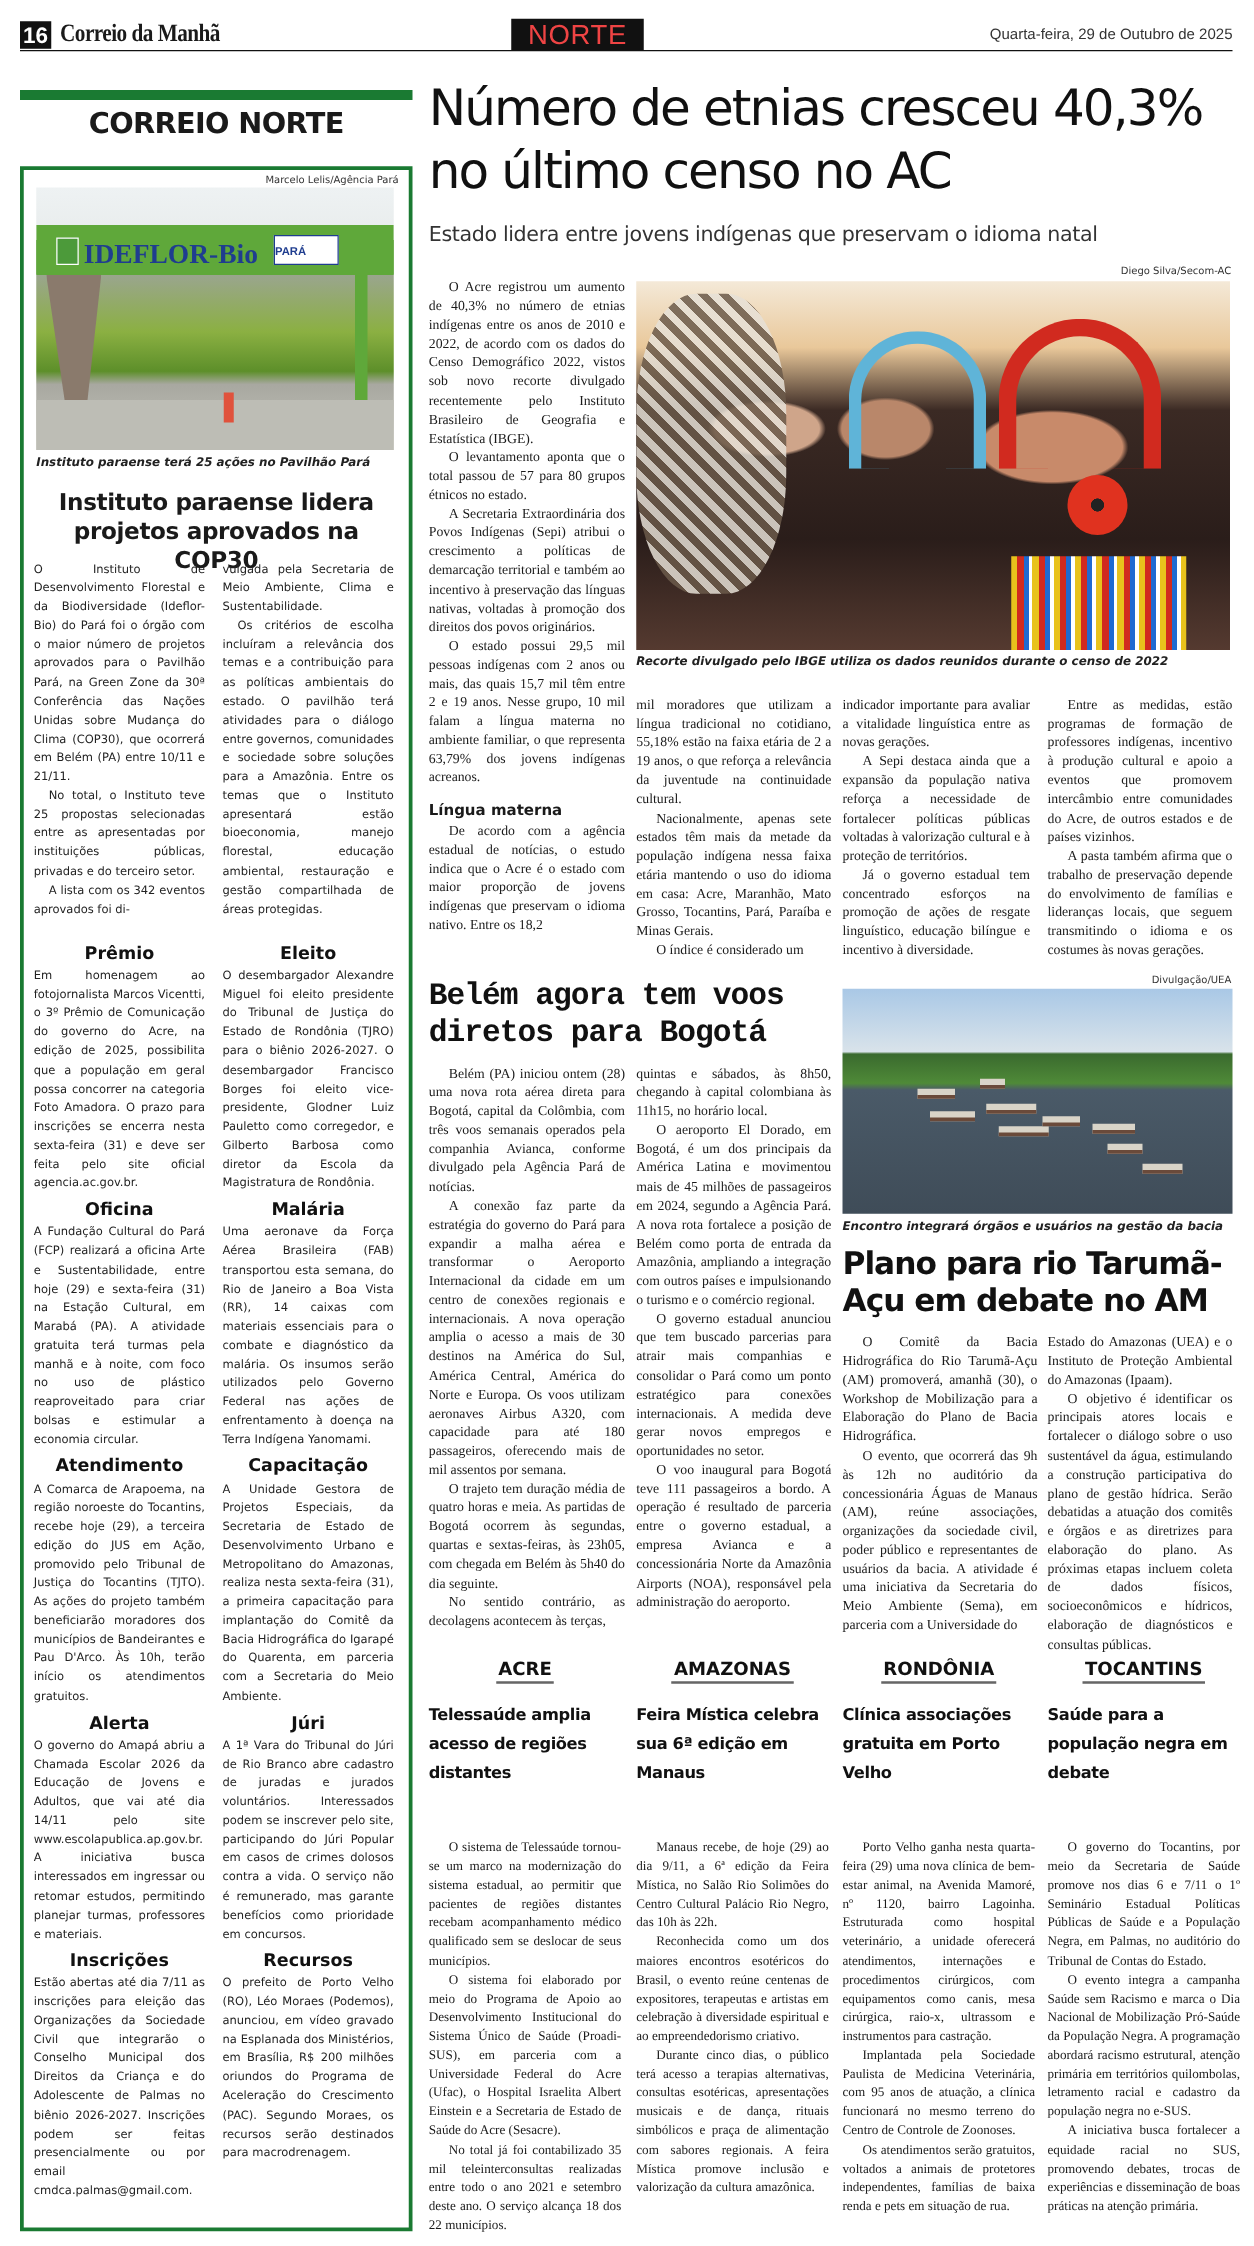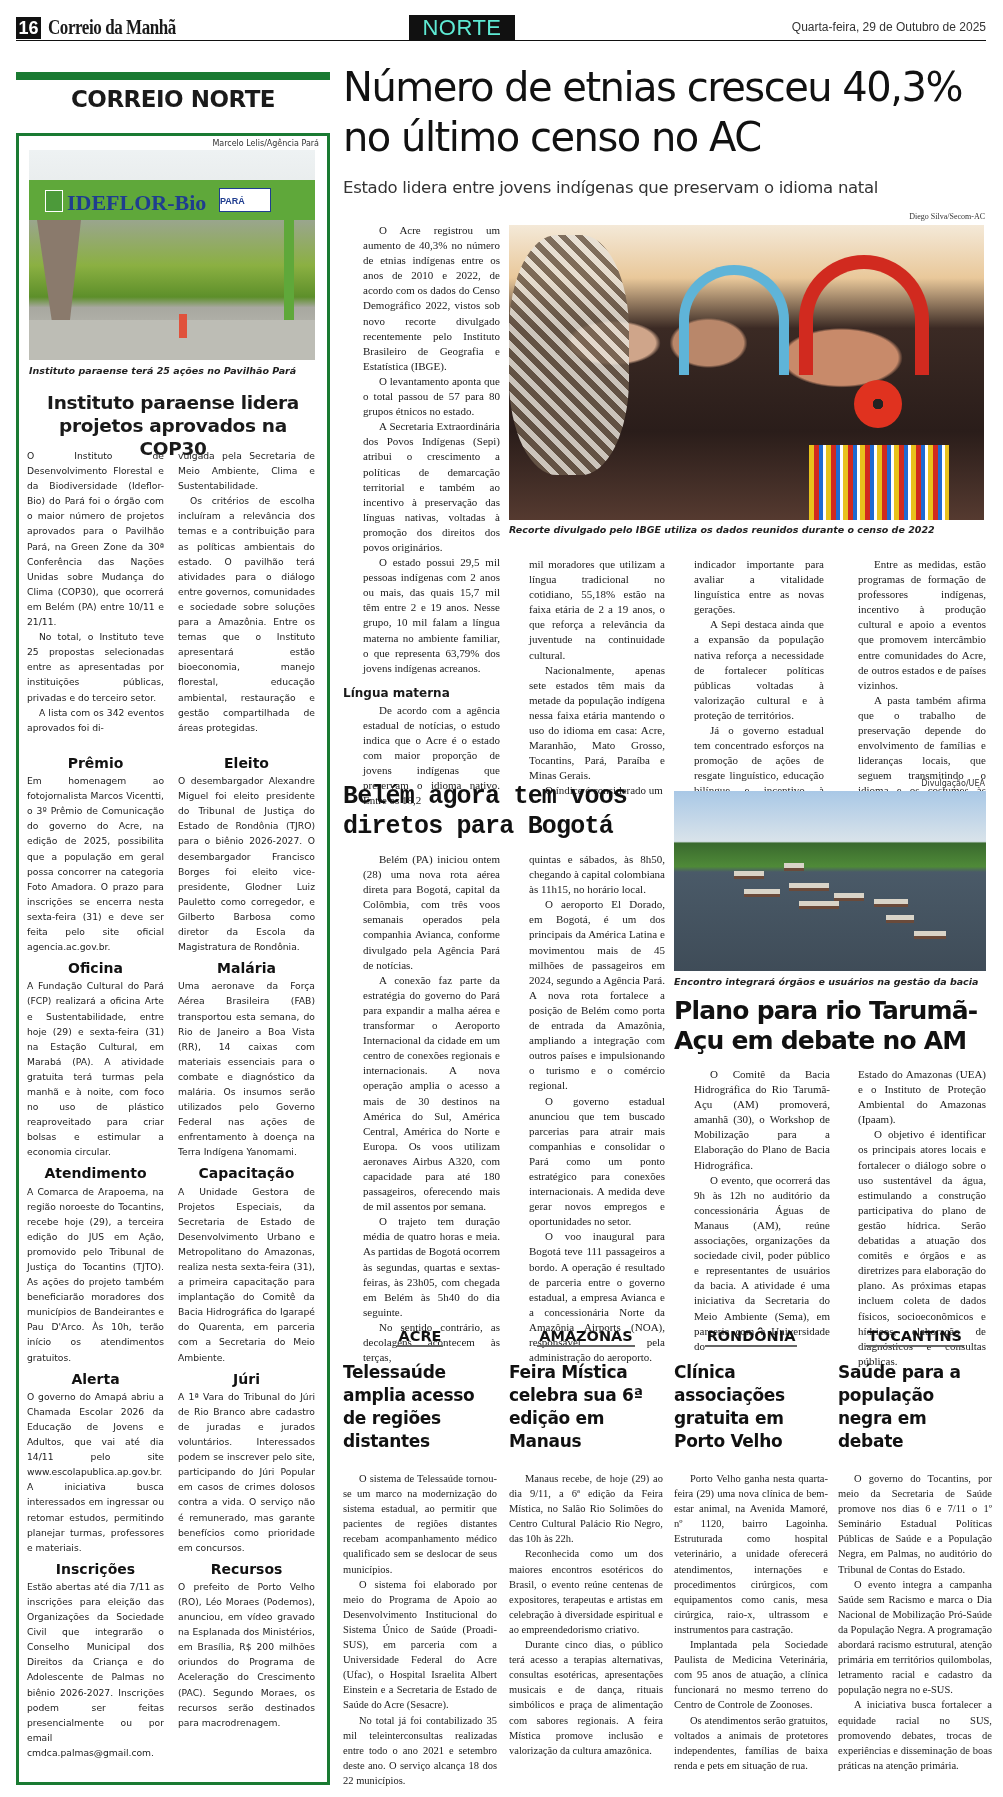--- a/index.html
+++ b/index.html
@@ -3,21 +3,21 @@
 <meta charset="utf-8">
 <style>
   * { box-sizing: border-box; margin: 0; padding: 0; }
   html, body { width: 1003px; height: 1797px; background: #fff; overflow: hidden; }
   body { position: relative; font-family: "Liberation Serif", serif; color: #1a1a1a; }
 
   
   .masthead { position: absolute; left: 16px; top: 16px; width: 970px; height: 25px; border-bottom: 1.5px solid #111; }
   .page-num { position: absolute; left: 0; top: 1px; width: 25px; height: 22px; background: #111; color: #fff; font-family: "Liberation Sans", sans-serif; font-weight: bold; font-size: 18px; line-height: 22px; text-align: center; }
   .paper-name { position: absolute; left: 32px; top: 0px; font-family: "Liberation Serif", serif; font-size: 20px; font-weight: bold; letter-spacing: -0.5px; transform: scaleX(0.85); transform-origin: left; }
-  .section-label { position: absolute; left: 393px; top: -1px; width: 106px; height: 25px; background: #111; color: #5eead4; font-family: "Liberation Sans", sans-serif; font-size: 22px; line-height: 25px; text-align: center; letter-spacing: 0.5px; }
+  .section-label { position: absolute; left: 393px; top: -1px; width: 106px; height: 25px; background: #111; color: #ef4444; font-family: "Liberation Sans", sans-serif; font-size: 22px; line-height: 25px; text-align: center; letter-spacing: 0.5px; }
   .date { position: absolute; right: 0; top: 4px; font-family: "Liberation Sans", sans-serif; font-size: 12px; color: #333; margin-left: 13px; }
 
   
   .left-bar { position: absolute; left: 16px; top: 72px; width: 314px; height: 8px; background: #1a7a32; }
   .left-title { position: absolute; left: 16px; top: 86px; width: 314px; text-align: center; font-family: "DejaVu Sans", sans-serif; font-weight: bold; font-size: 23px; letter-spacing: -0.5px; }
   .left-box { position: absolute; left: 16px; top: 133px; width: 314px; height: 1652px; border: 3px solid #1a7a32; }
   .credit { font-family: "DejaVu Sans", sans-serif; font-size: 8px; color: #333; text-align: right; }
   .left-box .credit { position: absolute; right: 8px; top: 3px; }
   .photo-ideflor { position: absolute; left: 10px; top: 14px; width: 286px; height: 210px; overflow: hidden; background: linear-gradient(180deg,#eef2f3 0%, #e8ecec 20%, #6aa34b 20%, #6aa34b 33%, #9aa58f 33%, #8bb042 55%, #5d8f2a 70%, #a8a8a0 75%, #c4c4bc 100%); }
   .photo-ideflor .sign { position: absolute; left: 0; top: 30px; width: 100%; height: 40px; background: #5fa83a; }
@@ -41,34 +41,34 @@
   .lcol-a { left: 8px; top: 312px; }
   .lcol-b { left: 159px; top: 312px; }
   .lcol-c { left: 8px; top: 620px; }
   .lcol-d { left: 159px; top: 620px; }
 
   
   .main-headline { position: absolute; left: 343px; top: 62px; width: 650px; font-family: "DejaVu Sans", sans-serif; font-size: 40px; line-height: 50px; letter-spacing: -1.5px; color: #111; font-weight: 500; }
   .main-sub { position: absolute; left: 343px; top: 178px; font-family: "DejaVu Sans", sans-serif; font-size: 16.5px; color: #333; letter-spacing: -0.3px; }
 
   .body-col { position: absolute; font-family: "Liberation Serif", serif; font-size: 11px; line-height: 15.1px; text-align: justify; color: #1a1a1a; }
-  .body-col p { text-indent: 16px; margin-left: 20px; }
+  .body-col p { text-indent: 16px; }
   .body-col h5 { font-family: "DejaVu Sans", sans-serif; font-size: 12px; font-weight: bold; margin: 10px 0 2px; }
 
   .photo-indig { position: absolute; left: 509px; top: 225px; width: 475px; height: 295px; overflow: hidden;
     background: radial-gradient(ellipse at 70% 45%, #c88a6a 0 12%, transparent 13%),
                 radial-gradient(ellipse at 42% 40%, #b9876a 0 9%, transparent 10%),
                 radial-gradient(ellipse at 22% 40%, #cfa58a 0 8%, transparent 9%),
                 linear-gradient(180deg, #f4e9d8 0%, #e9c89a 18%, #3b2a24 35%, #2a1d1a 70%, #553a30 100%); }
   .photo-indig .crown { position: absolute; left: 290px; top: 30px; width: 130px; height: 120px; border: 14px solid #d12a1f; border-bottom: none; border-radius: 65px 65px 0 0; }
   .photo-indig .crown2 { position: absolute; left: 170px; top: 40px; width: 110px; height: 110px; border: 10px solid #5fb4d8; border-bottom: none; border-radius: 55px 55px 0 0; }
   .photo-indig .feathers { position: absolute; left: 0; top: 10px; width: 120px; height: 240px; background: repeating-linear-gradient(45deg, #6b5a4a 0 6px, #e6e0d6 6px 12px); opacity: 0.85; border-radius: 40%; }
   .photo-indig .flower { position: absolute; left: 345px; top: 155px; width: 48px; height: 48px; border-radius: 50%; background: radial-gradient(circle, #222 0 15%, #e0321f 16% 100%); }
   .photo-indig .beads { position: absolute; left: 300px; top: 220px; width: 140px; height: 75px; background: repeating-linear-gradient(90deg, #e8c21c 0 5px, #d12a1f 5px 10px, #1f6ad1 10px 14px, #fff 14px 17px); }
-  .cred-indig { position: absolute; right: 18px; top: 212px; font-family: Liberation Serif, serif; }
+  .cred-indig { position: absolute; right: 18px; top: 212px; }
   .cap-indig { position: absolute; left: 509px; top: 524px; }
 
   .c1 { left: 343px; top: 223px; width: 157px; }
   .c2 { left: 509px; top: 557px; width: 156px; }
   .c3 { left: 674px; top: 557px; width: 150px; }
   .c4 { left: 838px; top: 557px; width: 148px; }
 
   
   .belem-headline { position: absolute; left: 343px; top: 782px; width: 320px; font-family: Liberation Mono, monospace; font-size: 25px; line-height: 30px; letter-spacing: -0.8px; color: #111; }
   .b1 { left: 343px; top: 852px; width: 157px; }
@@ -80,21 +80,21 @@
   .cred-river { position: absolute; right: 18px; top: 779px; }
   .cap-river { position: absolute; left: 674px; top: 976px; }
   .taruma-headline { position: absolute; left: 674px; top: 996px; width: 320px; font-family: "DejaVu Sans", sans-serif; font-size: 25px; line-height: 30px; letter-spacing: -0.8px; color: #111; }
   .t1 { left: 674px; top: 1067px; width: 156px; }
   .t2 { left: 838px; top: 1067px; width: 148px; }
 
   
   .strip-col { position: absolute; top: 1328px; width: 154px; }
   .strip-label { display: block; width: 100%; text-align: center; font-family: "DejaVu Sans", sans-serif; font-weight: bold; font-size: 14.5px; color: #111; }
   .strip-label span { display: inline-block; border-bottom: 2px solid #666; padding: 0 2px 1px; }
-  .strip-headline { margin-top: 14px; font-family: "DejaVu Sans", sans-serif; font-size: 17px; line-height: 23px; color: #111; letter-spacing: -0.3px; height: 110px; }
+  .strip-headline { margin-top: 14px; font-family: "DejaVu Sans", sans-serif; font-size: 13px; line-height: 23px; color: #111; letter-spacing: -0.3px; height: 110px; }
   .strip-body { font-family: "Liberation Serif", serif; font-size: 10.5px; line-height: 15.1px; text-align: justify; }
   .strip-body p { text-indent: 16px; }
   .s1 { left: 343px; } .s2 { left: 509px; } .s3 { left: 674px; } .s4 { left: 838px; }
 </style>
 </head>
 <body>
 
 <div class="masthead">
   <div class="page-num">16</div>
   <div class="paper-name">Correio da Manhã</div>

